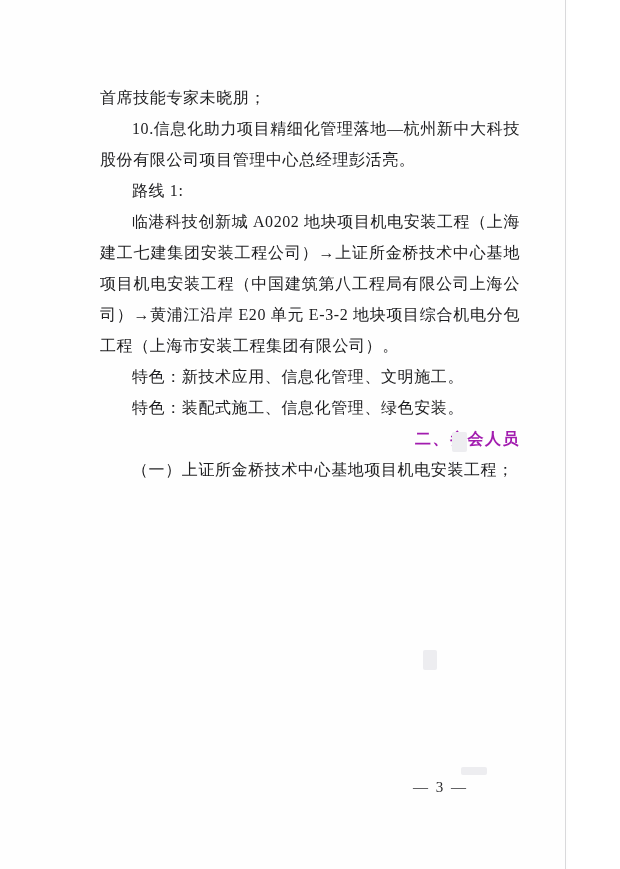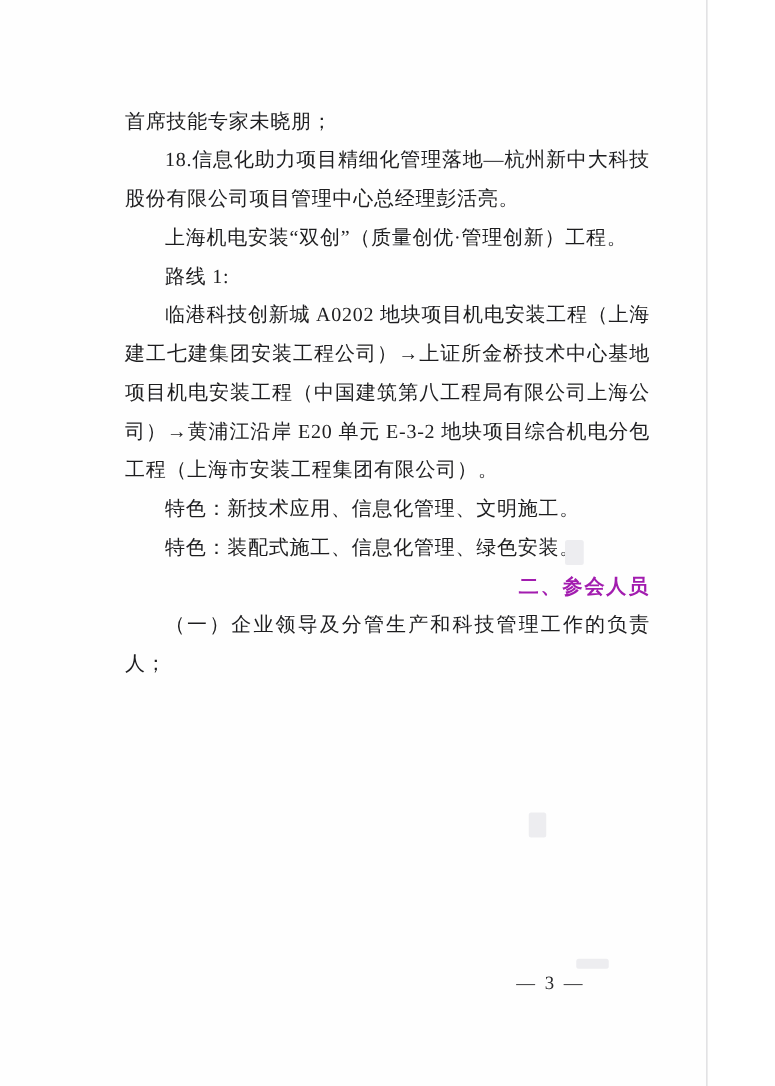--- a/index.html
+++ b/index.html
@@ -64,28 +64,27 @@
   .smudge-2 { left: 423px; top: 650px; width: 14px; height: 20px; }
   .smudge-3 { left: 461px; top: 767px; width: 26px; height: 8px; }
 </style>
 </head>
 <body>
 
 <div class="page">
 
   <div class="content">
     <p class="para">首席技能专家未晓朋；</p>
-    <p class="para indent">18.信息化助力项目精细化管理落地—杭州新中大科技股份有限公司项目管理中心总经理彭活亮。</p>
-    <p class="para indent">上海机电安装“双创”（质量创优·管理创新）工程。</p>
+    <p class="para indent">10.信息化助力项目精细化管理落地—杭州新中大科技股份有限公司项目管理中心总经理彭活亮。</p>
     <p class="para indent">路线 1:</p>
     <p class="para indent">临港科技创新城 A0202 地块项目机电安装工程（上海建工七建集团安装工程公司）→上证所金桥技术中心基地项目机电安装工程（中国建筑第八工程局有限公司上海公司）→黄浦江沿岸 E20 单元 E-3-2 地块项目综合机电分包工程（上海市安装工程集团有限公司）。</p>
     <p class="para indent">特色：新技术应用、信息化管理、文明施工。</p>
     <p class="para indent">特色：装配式施工、信息化管理、绿色安装。</p>
     <p class="para indent bold-heading">二、参会人员</p>
-    <p class="para indent">（一）企业领导及分管生产和科技管理工作的负责人；</p>
+    <p class="para indent">（一）上证所金桥技术中心基地项目机电安装工程；</p>
   </div>
 
   <div class="smudge smudge-1"></div>
   <div class="smudge smudge-2"></div>
   <div class="smudge smudge-3"></div>
 
   <div class="footer">— 3 —</div>
 
   <div class="scan-edge"></div>
 

